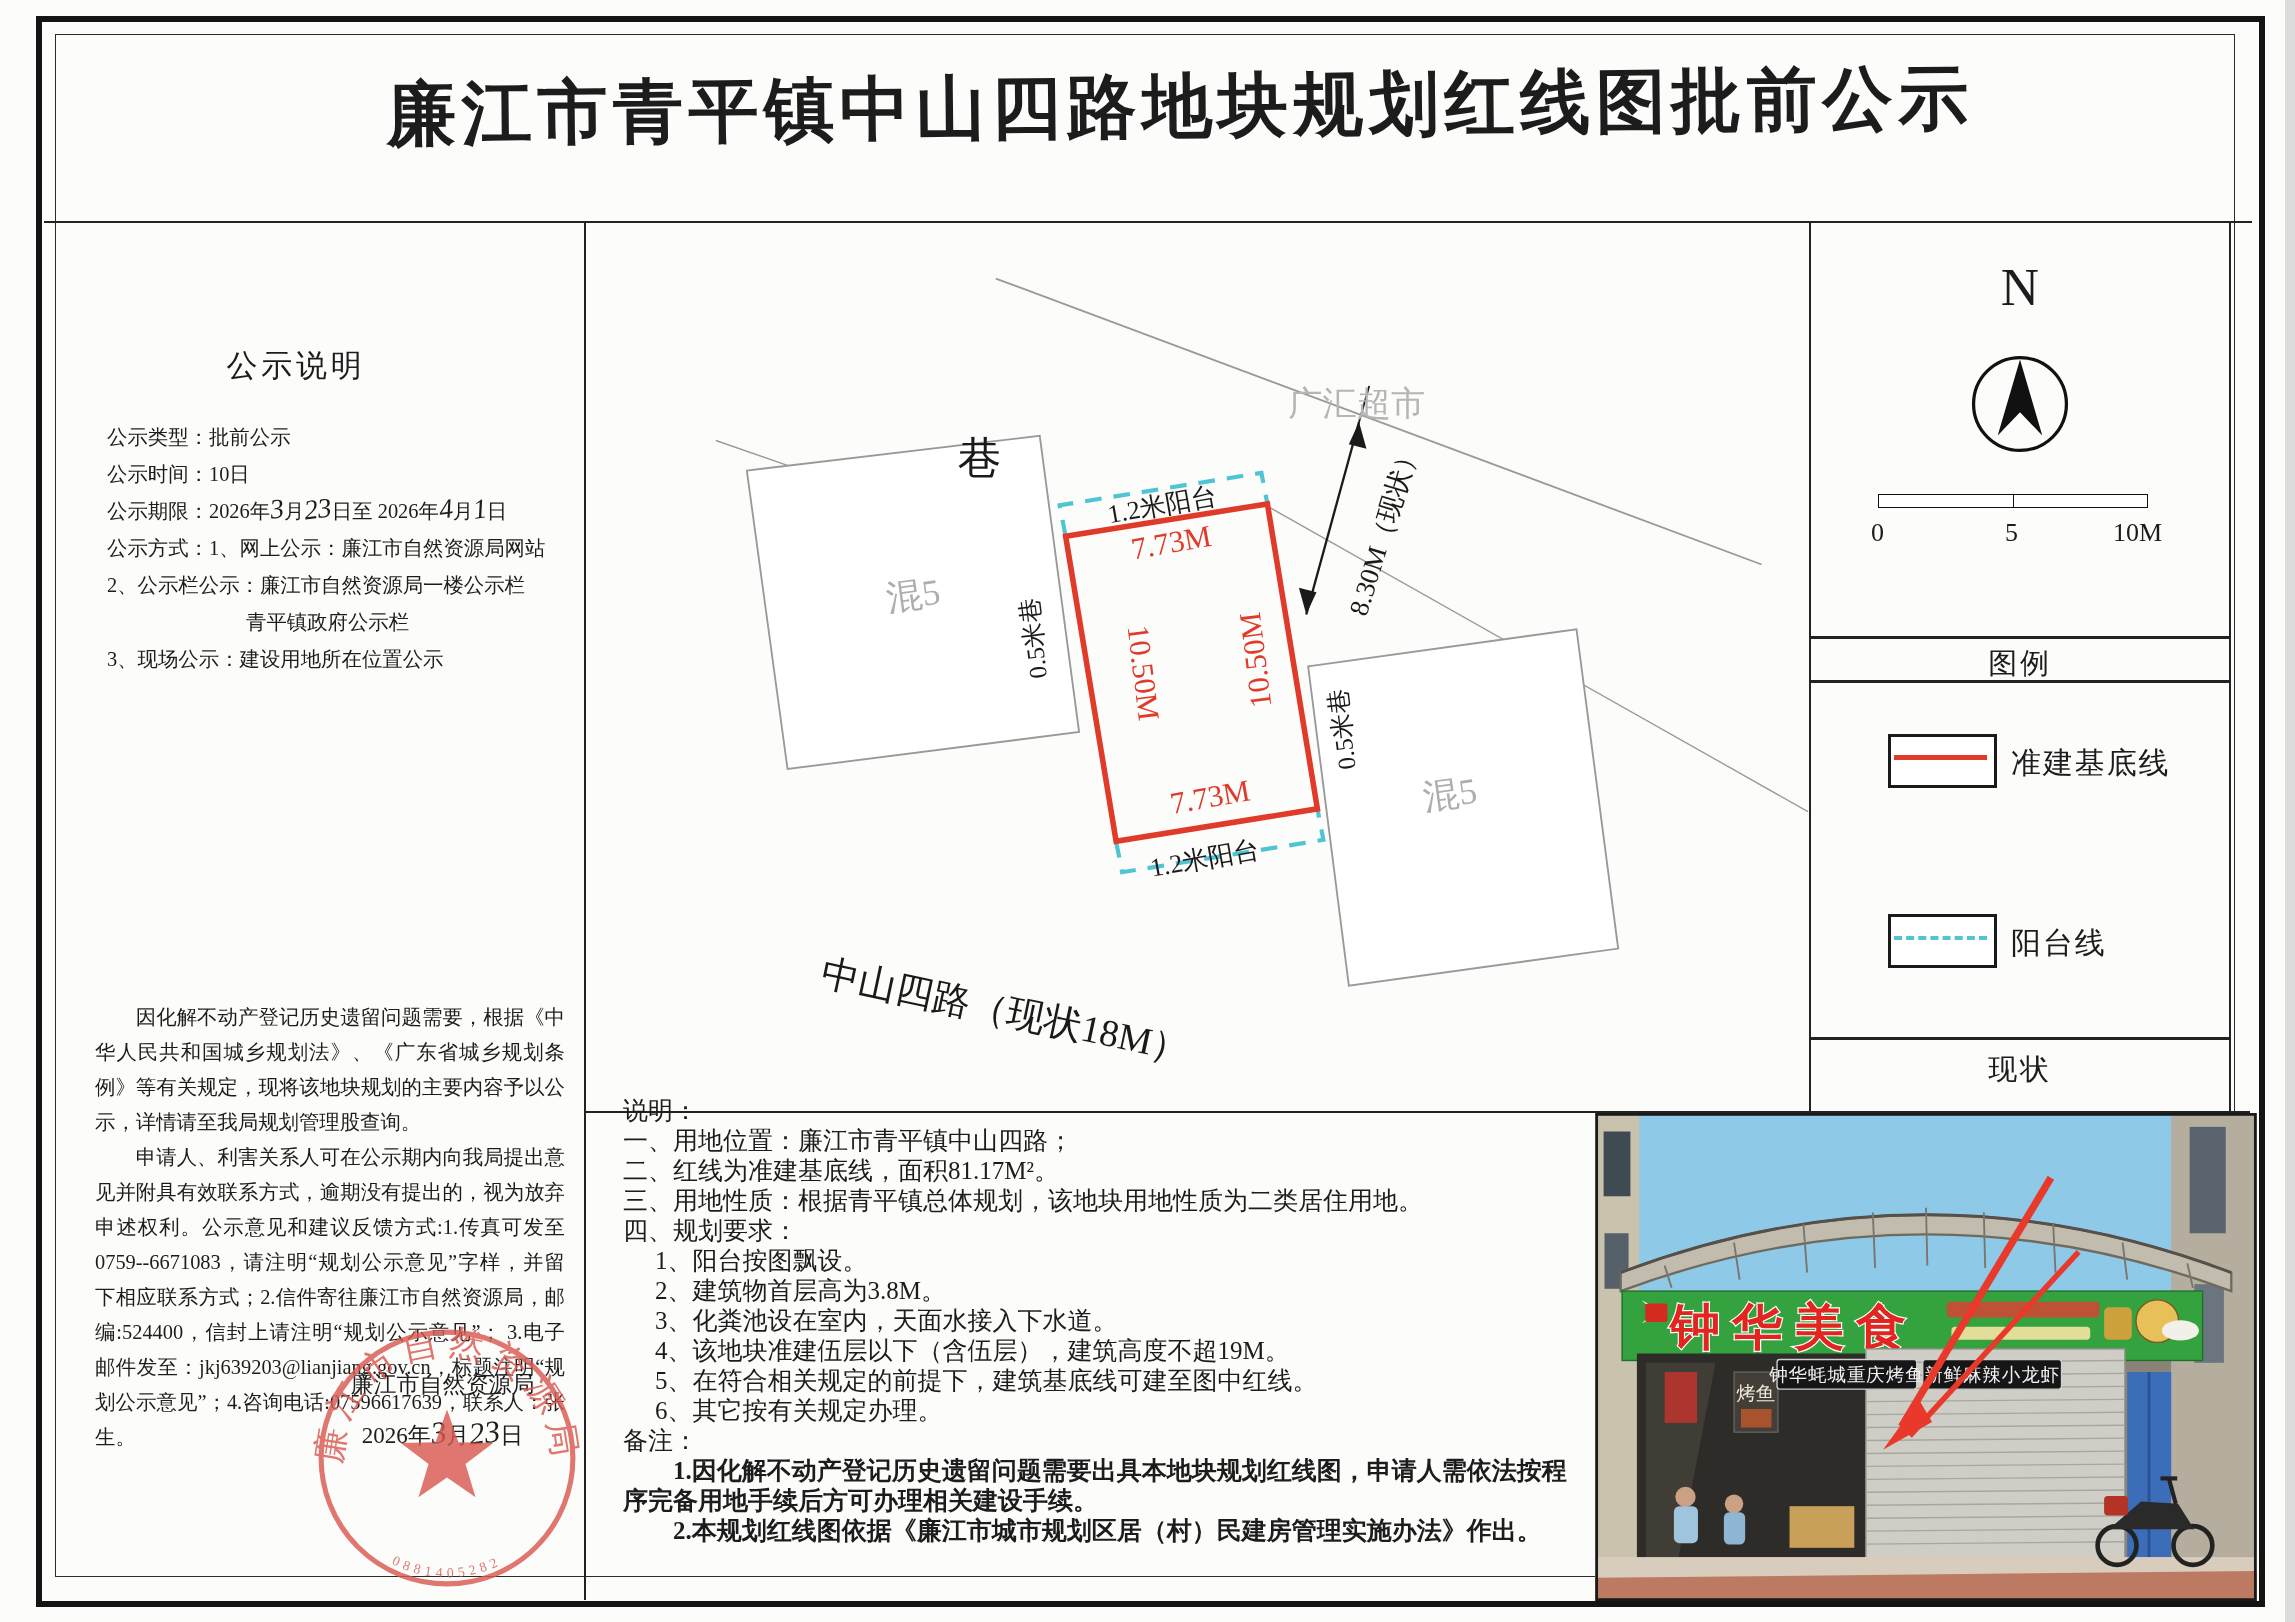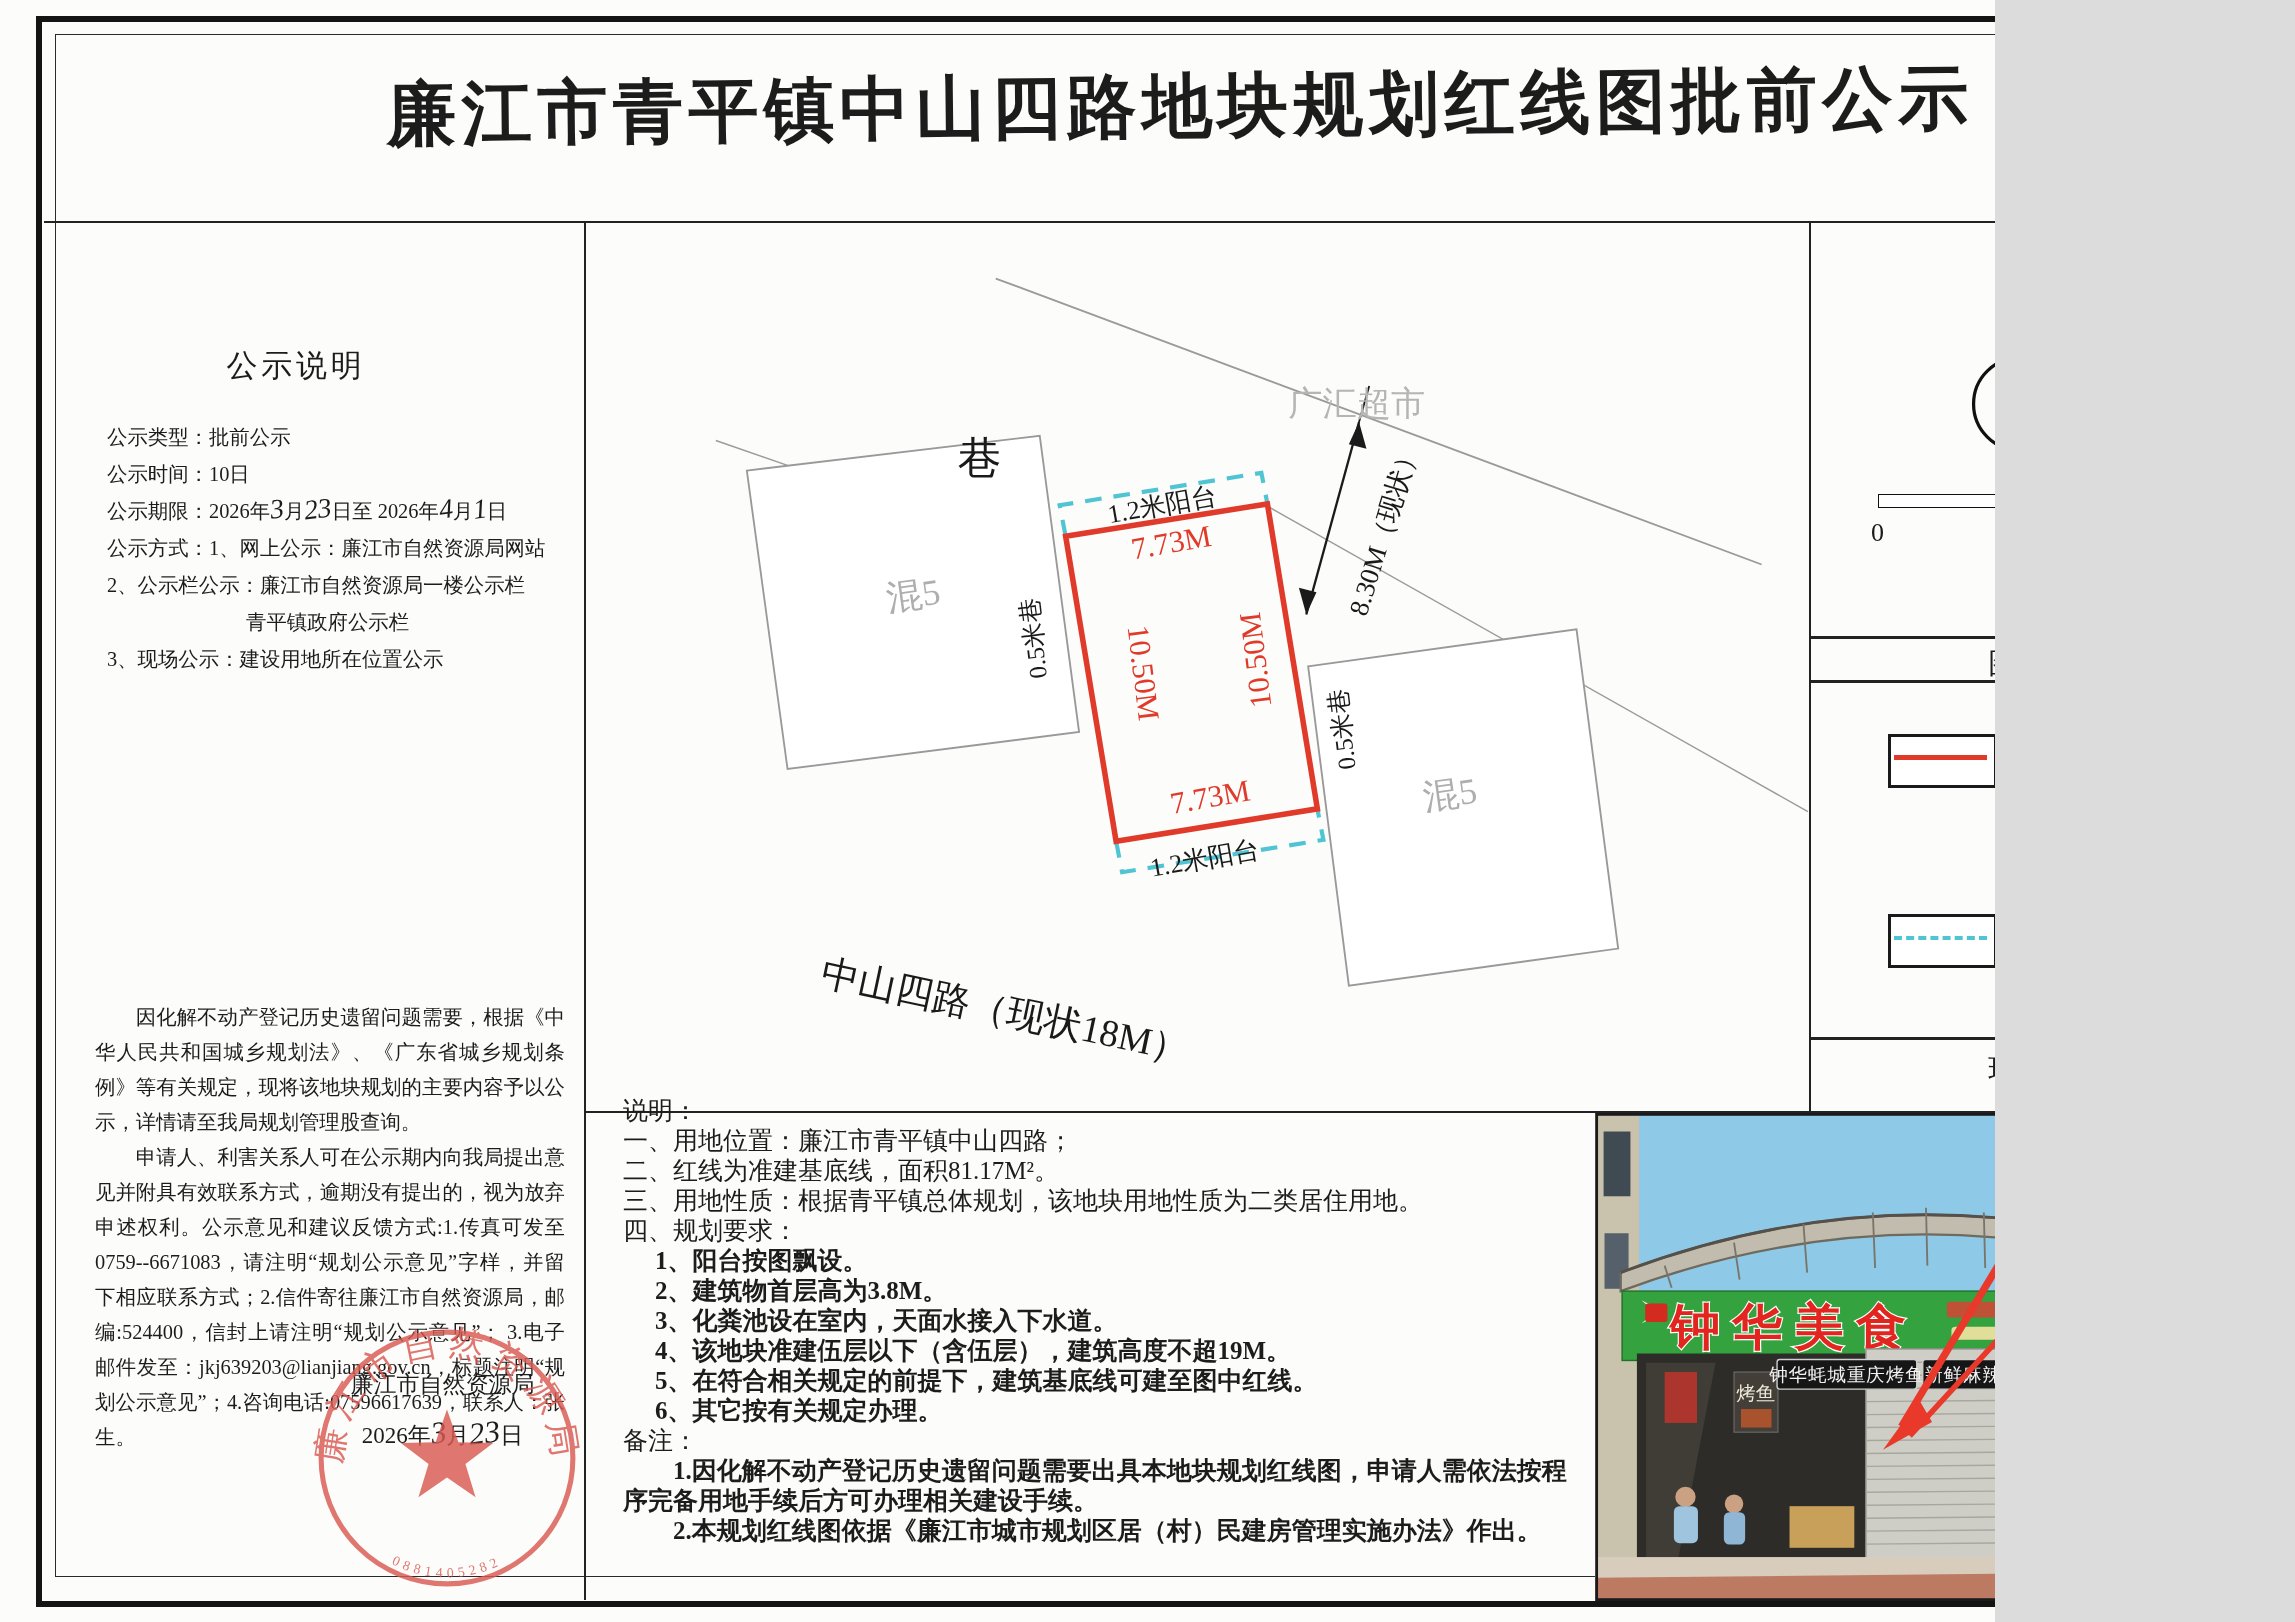--- a/index.html
+++ b/index.html
@@ -1,35 +1,35 @@
 <!DOCTYPE html>
 <html style="font-size:7.4px"><head>
 <meta charset="utf-8">
 <style>
   html,body{margin:0;padding:0;background:#dcdcdc;}
-  .page{position:relative;width:1995px;height:1622px;background:#fcfcfa;overflow:hidden;
+  .page{position:relative;width:2285px;height:1622px;background:#fcfcfa;overflow:hidden;
         font-family:"Liberation Serif","DejaVu Serif",serif;color:#1c1c1c;}
   .frame-outer{position:absolute;left:36px;top:15.7px;width:2217px;height:1579px;border:6px solid #141414;}
   .frame-inner{position:absolute;left:55px;top:34px;width:2178px;height:1541px;border:1.4px solid #2a2a2a;}
   .line{position:absolute;background:#222;}
   .title{position:absolute;left:185px;top:60px;width:1990px;text-align:center;
          font-size:70px;font-weight:bold;letter-spacing:5.6px;transform:rotate(-0.6deg);}
   
   .lp-head{position:absolute;left:69px;top:345px;width:454px;text-align:center;font-size:31px;letter-spacing:3.7px;}
   .lp-lines{position:absolute;left:95px;top:419px;width:472px;font-size:20.4px;line-height:37px;margin-left:12px;}
   .lp-indent{padding-left:139px;}
   .hand{display:inline-block;font-style:italic;font-size:1.35em;transform:rotate(-7deg);line-height:0;}
   .lp-para{position:absolute;left:95px;top:1000px;width:470px;font-size:20.4px;line-height:35px;
            text-align:justify;}
   .lp-para p{margin:0;text-indent:2em;}
   .sig{position:absolute;width:417px;left:234px;text-align:center;font-size:23px;z-index:1;}
   .seal{position:absolute;left:285px;top:1296px;z-index:2;opacity:.82;}
   
   .notes{position:absolute;left:623px;top:1096px;width:954px;font-size:25px;line-height:30px;}
-  .n-sub{padding-left:32px;font-weight:bold;}
+  .n-sub{padding-left:32px;}
   .n-note{text-indent:2em;font-weight:bold;}
   
   .rc-center{position:absolute;left:1810px;width:420px;text-align:center;}
   .leg-box{position:absolute;left:1888px;width:103px;height:48px;border:3.2px solid #1a1a1a;background:#fff;}
   .leg-red{position:absolute;left:1894px;width:93px;height:4.6px;background:#e03a2a;}
   .leg-cyan{position:absolute;left:1894px;width:93px;height:0;border-top:4.2px dashed #4fc4d3;}
   .leg-label{position:absolute;left:2011px;font-size:30px;letter-spacing:1.9px;}
   .scale-bar{position:absolute;left:1878px;top:494px;width:268px;height:12px;border:1.9px solid #111;background:#fff;}
   .scale-tick{position:absolute;left:50%;top:0;width:1.4px;height:100%;background:#111;}
   .scale-lbl{position:absolute;top:518px;font-size:26px;}

